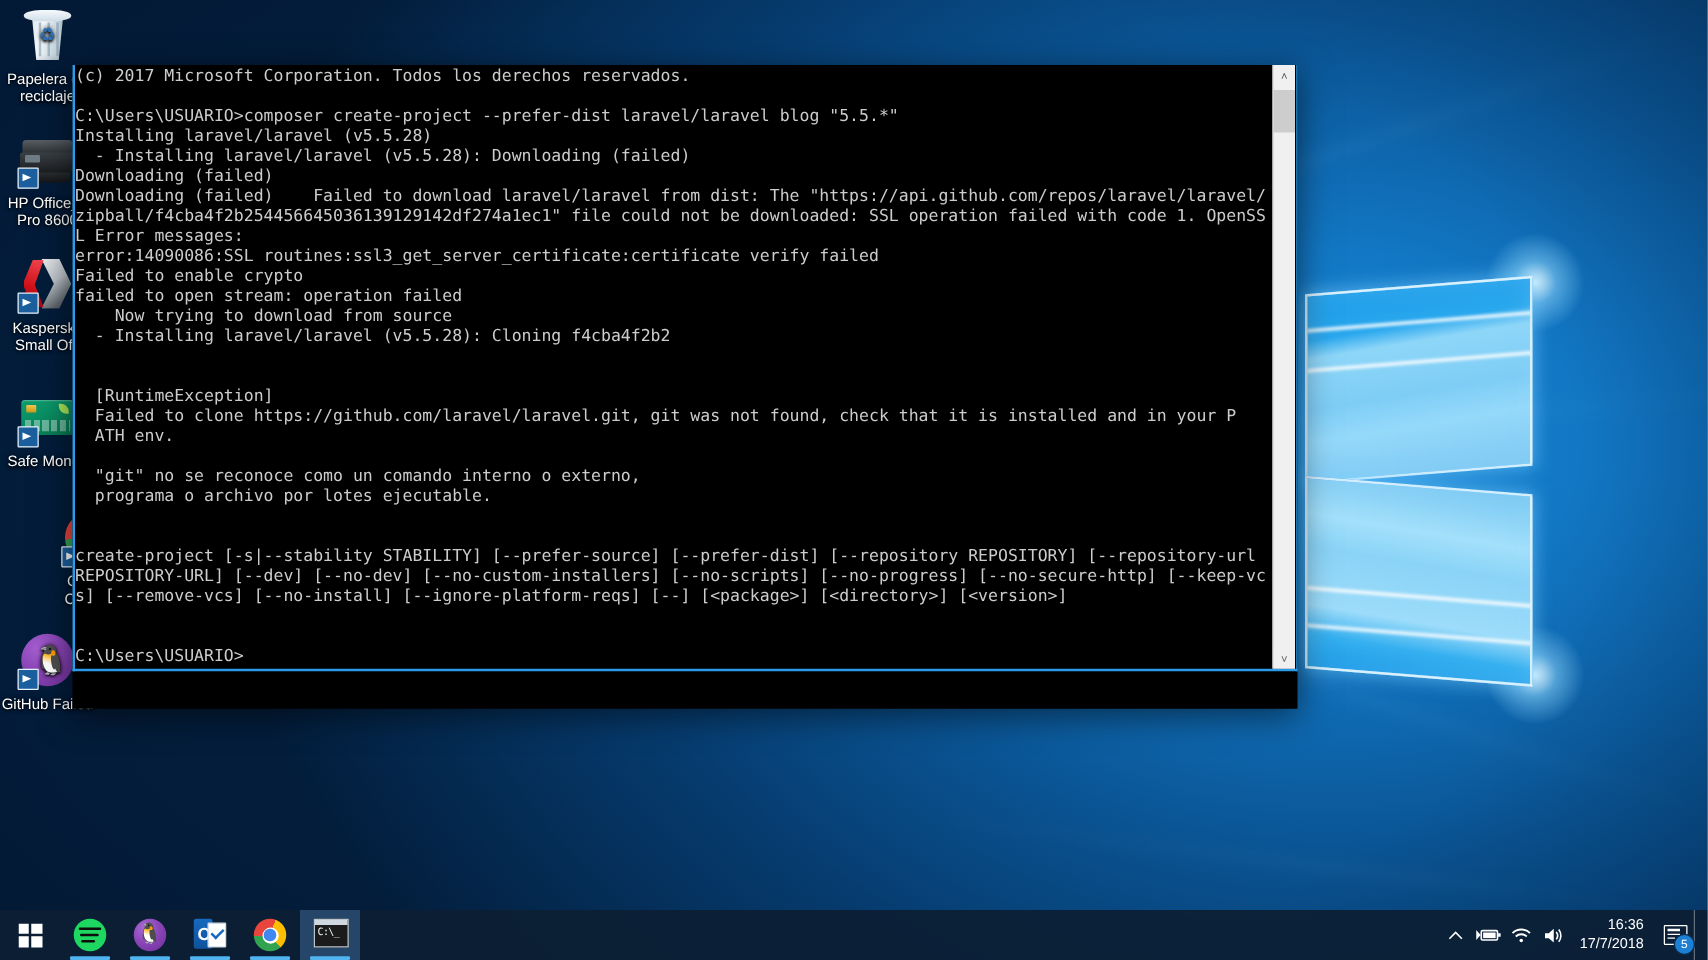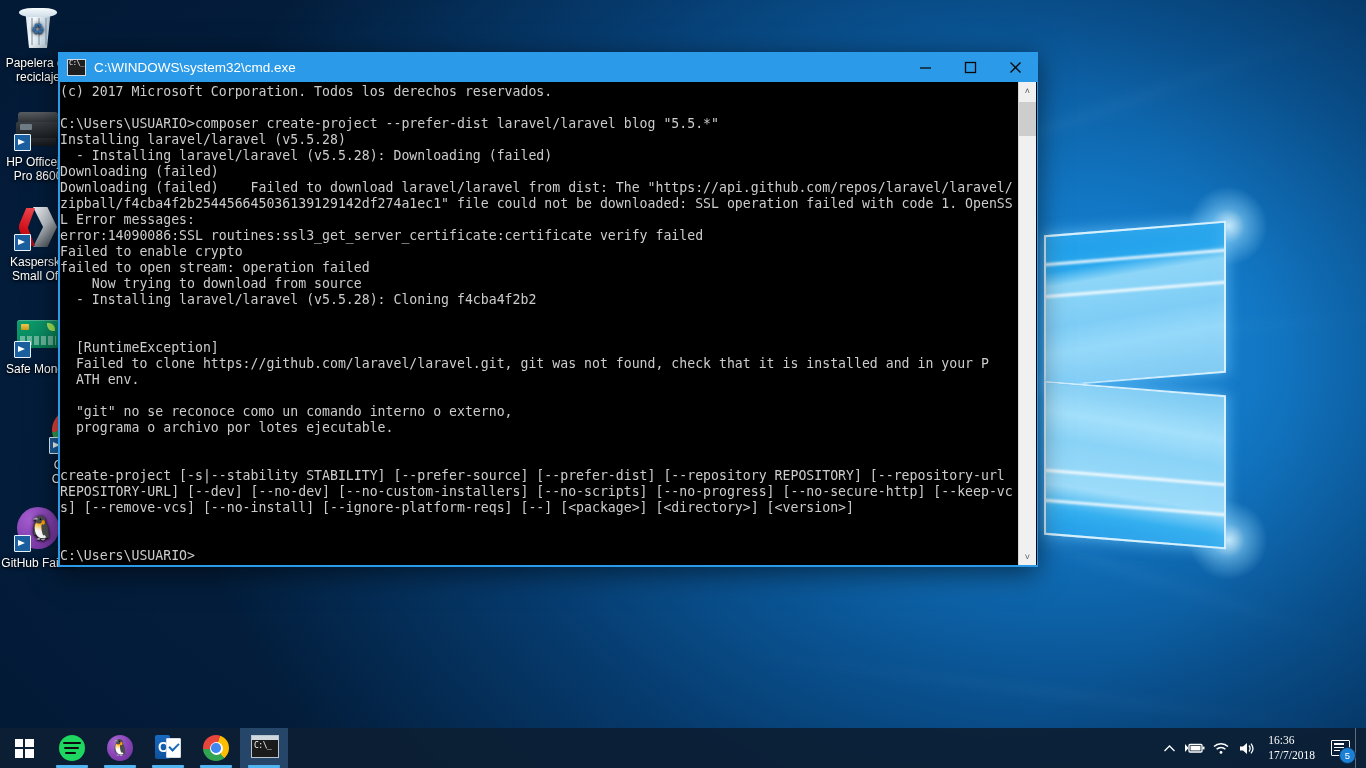--- a/index.html
+++ b/index.html
@@ -434,26 +434,26 @@
     display: flex; align-items: center;
     color: #ffffff;
     padding-right: 4px;
   }
   .tray-ico {
     width: 26px; height: 40px;
     display: flex; align-items: center; justify-content: center;
     color: #ffffff; font-size: 13px;
   }
   #tray-clock {
-    text-align: left;
+    text-align: right;
     font-size: 11.5px;
     line-height: 15px;
     padding: 0 10px 0 8px;
     color: #ffffff;
-    font-family: Liberation Serif, serif;
+    font-family: Liberation Sans, sans-serif;
   }
   #tray-clock div { display: block; }
   #action-center {
     width: 30px; height: 40px;
     display: flex; align-items: center; justify-content: center;
     position: relative;
   }
   .ac-box {
     width: 17px; height: 14px;
     border: 1.6px solid #ffffff;
@@ -567,42 +567,20 @@
           </div>
         <div class="shortcut-arrow"></div>
       </div>
       <span class="lbl">GitHub Failed</span>
     </div>
 
   </div>
 
   <div id="cmd-window">
 
-    <div id="cmd-titlebar">
-      <span class="ticon"></span>
-      <span id="cmd-title-text">C:\WINDOWS\system32\cmd.exe</span>
-      <div class="win-btns">
-        <div class="win-btn">
-          <svg width="13" height="13" viewBox="0 0 13 13">
-              <line x1="1" y1="7" x2="12" y2="7" stroke="#0a0a0a" stroke-width="1.3"></line>
-            </svg>
-        </div>
-        <div class="win-btn">
-          <svg width="13" height="13" viewBox="0 0 13 13">
-              <rect x="1.5" y="1.5" width="10" height="10" fill="none" stroke="#0a0a0a" stroke-width="1.3"></rect>
-            </svg>
-        </div>
-        <div class="win-btn">
-          <svg width="13" height="13" viewBox="0 0 13 13">
-              <line x1="1.5" y1="1.5" x2="11.5" y2="11.5" stroke="#0a0a0a" stroke-width="1.3"></line>
-              <line x1="11.5" y1="1.5" x2="1.5" y2="11.5" stroke="#0a0a0a" stroke-width="1.3"></line>
-            </svg>
-        </div>
-      </div>
-    </div>
 
     <div id="cmd-body">
       <div id="cmd-text"><span class="ln">(c) 2017 Microsoft Corporation. Todos los derechos reservados.</span><span class="ln">&nbsp;</span><span class="ln">C:\Users\USUARIO&gt;composer create-project --prefer-dist laravel/laravel blog "5.5.*"</span><span class="ln">Installing laravel/laravel (v5.5.28)</span><span class="ln">  - Installing laravel/laravel (v5.5.28): Downloading (failed)</span><span class="ln">Downloading (failed)</span><span class="ln">Downloading (failed)    Failed to download laravel/laravel from dist: The "https://api.github.com/repos/laravel/laravel/</span><span class="ln">zipball/f4cba4f2b254456645036139129142df274a1ec1" file could not be downloaded: SSL operation failed with code 1. OpenSS</span><span class="ln">L Error messages:</span><span class="ln">error:14090086:SSL routines:ssl3_get_server_certificate:certificate verify failed</span><span class="ln">Failed to enable crypto</span><span class="ln">failed to open stream: operation failed</span><span class="ln">    Now trying to download from source</span><span class="ln">  - Installing laravel/laravel (v5.5.28): Cloning f4cba4f2b2</span><span class="ln">&nbsp;</span><span class="ln">&nbsp;</span><span class="ln">  [RuntimeException]</span><span class="ln">  Failed to clone https://github.com/laravel/laravel.git, git was not found, check that it is installed and in your P</span><span class="ln">  ATH env.</span><span class="ln">&nbsp;</span><span class="ln">  "git" no se reconoce como un comando interno o externo,</span><span class="ln">  programa o archivo por lotes ejecutable.</span><span class="ln">&nbsp;</span><span class="ln">&nbsp;</span><span class="ln">create-project [-s|--stability STABILITY] [--prefer-source] [--prefer-dist] [--repository REPOSITORY] [--repository-url</span><span class="ln">REPOSITORY-URL] [--dev] [--no-dev] [--no-custom-installers] [--no-scripts] [--no-progress] [--no-secure-http] [--keep-vc</span><span class="ln">s] [--remove-vcs] [--no-install] [--ignore-platform-reqs] [--] [&lt;package&gt;] [&lt;directory&gt;] [&lt;version&gt;]</span><span class="ln">&nbsp;</span><span class="ln">&nbsp;</span><span class="ln">C:\Users\USUARIO&gt;</span></div>
 
       <div id="cmd-scroll">
         <div class="sb-arrow sb-up">˄</div>
         <div id="sb-thumb"></div>
         <div class="sb-arrow sb-dn">˅</div>
       </div>
     </div>

